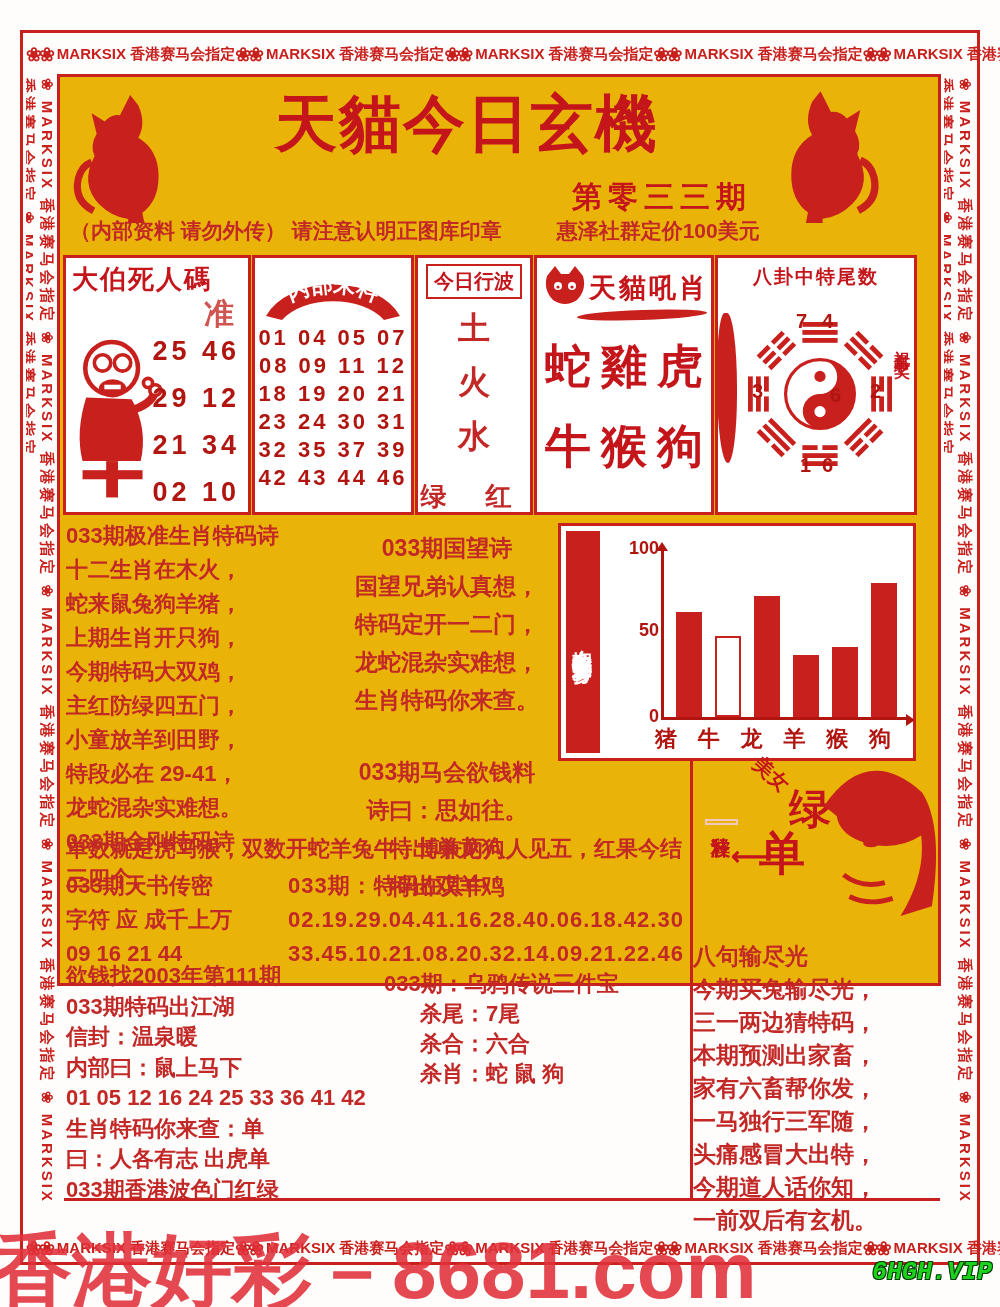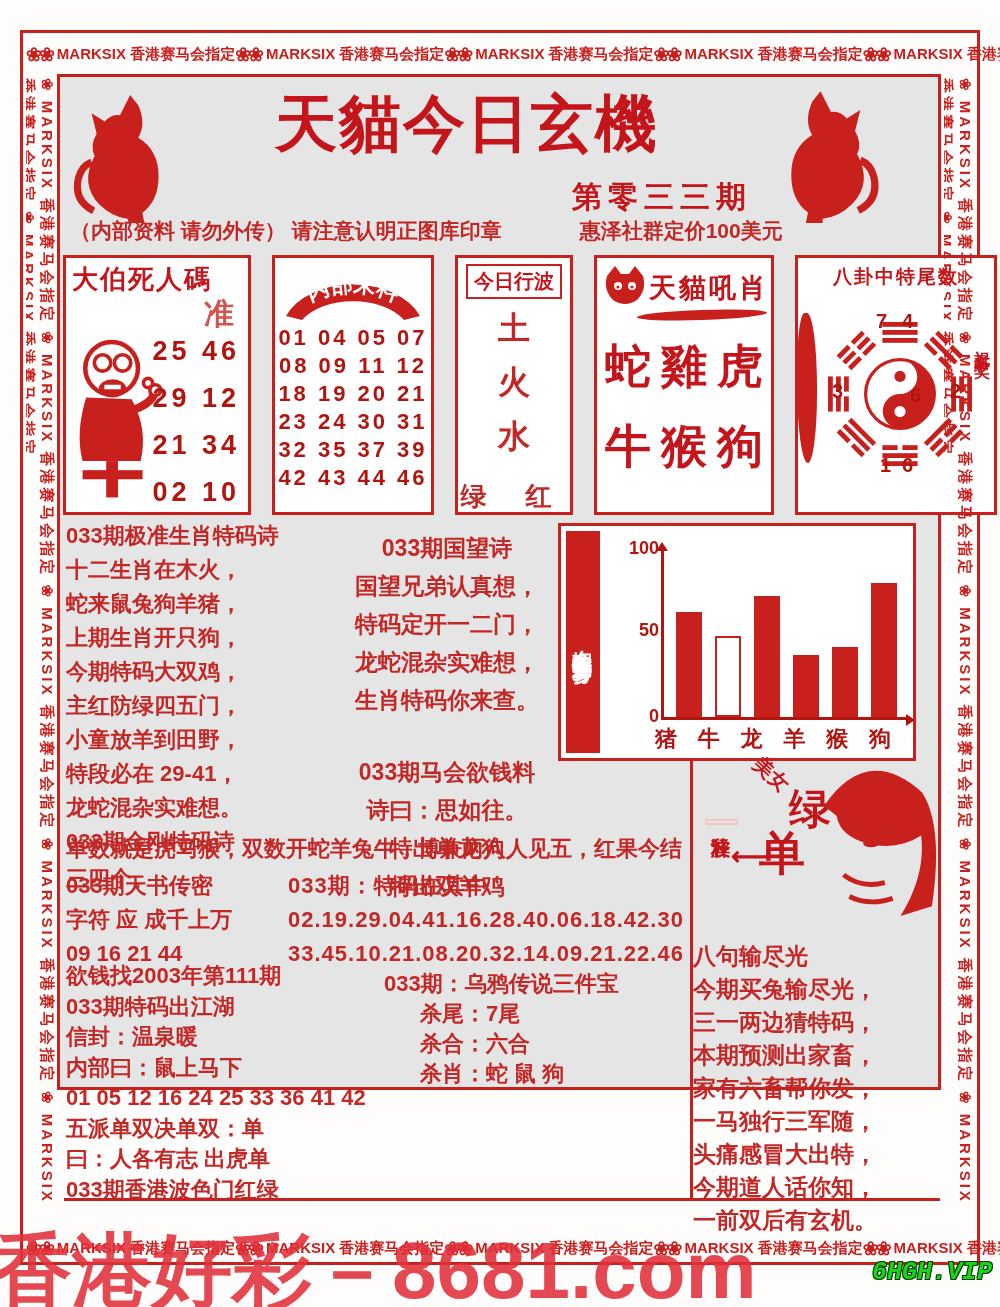--- a/index.html
+++ b/index.html
@@ -10,29 +10,29 @@
   
   .strip-h{position:absolute;left:26px;right:26px;height:32px;display:flex;align-items:center;justify-content:space-between;color:var(--r);font-size:15px;z-index:2;background:transparent;}
   .strip-h.top{top:38px;}
   .strip-h.bottom{top:1232px;}
   .strip-h .seg{display:flex;align-items:center;gap:5px;white-space:nowrap;}
   .strip-h .flower{font-size:19px;letter-spacing:-3px;}
   .strip-v{position:absolute;top:78px;bottom:80px;width:30px;writing-mode:vertical-rl;text-orientation:sideways;color:var(--r);font-size:15px;letter-spacing:3px;overflow:hidden;z-index:2;}
   .strip-v.left{left:26px;}
   .strip-v.right{right:26px;}
   
-  .content{position:absolute;left:57px;top:74px;width:884px;height:1016px;border:3px solid var(--r);background:#e5e5e5;}
+  .content{position:absolute;left:57px;top:74px;width:884px;height:912px;border:3px solid var(--r);background:#eab308;}
   .abs{position:absolute;}
   
   .title{left:112px;top:0px;width:590px;font-size:62px;letter-spacing:2px;color:#c4151b;font-family:"DejaVu Serif",serif;text-align:center;line-height:1.5;}
   .issue{left:512px;top:100px;font-size:30px;letter-spacing:6px;color:#c4151b;}
   .subtitle{top:140px;left:10px;right:10px;display:flex;font-size:21px;}
-  .subtitle .rgrp{display:flex;gap:78px;}
-  
-  .boxes{top:178px;left:3px;right:3px;height:260px;display:flex;gap:21px;}
+  .subtitle .rgrp{display:flex;gap:55px;}
+  
+  .boxes{top:178px;left:3px;right:3px;height:260px;display:flex;gap:1px;}
   .bx{border:3px solid var(--r);position:relative;background:#fff;flex:none;}
   .bx-deadman{width:188px;}
   .bx-internal{width:162px;}
   .bx-wave{width:118px;}
   .bx-zodiac{width:180px;}
   .bx-bagua{width:202px;}
   .dm-title{position:absolute;top:4px;left:6px;font-size:26px;letter-spacing:2px;color:#c4151b;}
   .dm-accurate{position:absolute;top:36px;right:14px;font-size:30px;color:#d05550;}
   .dm-man{position:absolute;left:2px;top:56px;}
   .dm-pairs{position:absolute;right:8px;top:70px;text-align:center;}
@@ -406,21 +406,21 @@
         <span class="c2">33.45.10.21.08.20.32.14.09.21.22.46</span>
       </div>
     </div>
 
     <div class="abs bottom-left" id="bl-lines">
         <div class="bl-line">欲钱找2003年第111期</div>
         <div class="bl-line">033期特码出江湖</div>
         <div class="bl-line">信封：温泉暖</div>
         <div class="bl-line">内部曰：鼠上马下</div>
         <div class="bl-line">01 05 12 16 24 25 33 36 41 42</div>
-        <div class="bl-line">五派单双决单双：单</div>
+        <div class="bl-line">生肖特码你来查：单</div>
         <div class="bl-line">曰：人各有志 出虎单</div>
         <div class="bl-line">033期香港波色门红绿</div>
       </div>
 
     <div class="abs crow">
       <div class="hd">033期：乌鸦传说三件宝</div>
       <div id="crow-lines">
           <div class="crow-line">杀尾：7尾</div>
           <div class="crow-line">杀合：六合</div>
           <div class="crow-line">杀肖：蛇 鼠 狗</div>

